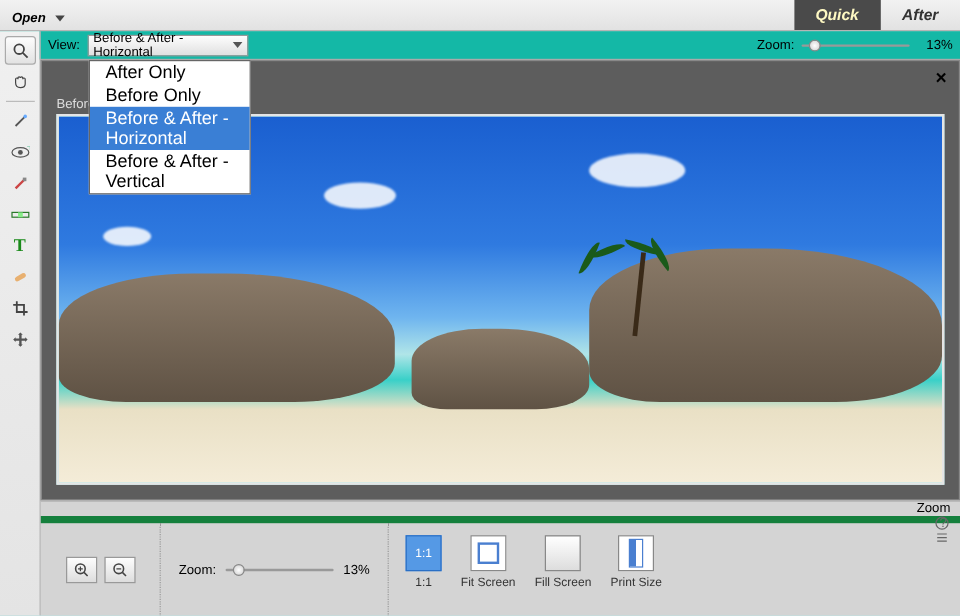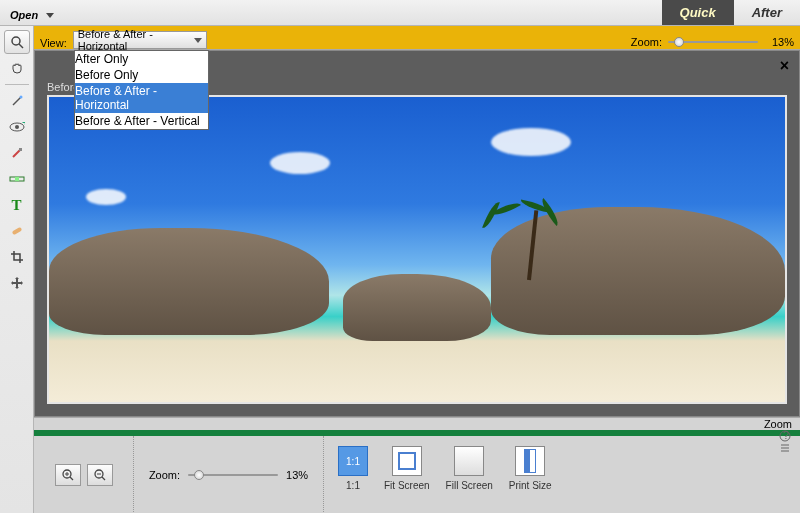--- a/index.html
+++ b/index.html
@@ -5,32 +5,32 @@
 * { box-sizing: border-box; margin: 0; padding: 0; font-family: Tahoma, Arial, sans-serif; font-size: 11px; }
 body { width: 800px; height: 513px; background: #d4d4d4; overflow: hidden; position: relative; }
 
 .topbar { height: 26px; background: linear-gradient(#f2f2f2,#e2e2e2); border-bottom: 1px solid #b5b5b5; display: flex; align-items: flex-end; font-style: italic; }
 .open-btn { padding: 4px 10px; font-size: 13px; font-weight: bold; display: flex; align-items: center; gap: 8px; cursor: default; }
 .triangle-down { width: 0; height: 0; border-left: 4px solid transparent; border-right: 4px solid transparent; border-top: 5px solid #444; }
 .mode-tabs { margin-left: auto; display: flex; align-items: stretch; height: 100%; }
 .mode-tab { padding: 0 18px; display: flex; align-items: center; font-size: 13px; font-weight: bold; color: #333; cursor: pointer; }
 .mode-tab.active { background: #4a4a4a; color: #fef9c3; }
 
-.optionbar { height: 24px; background: #eab308; border-bottom: 1px solid #aaa; display: flex; align-items: flex-end; padding: 0 6px 0 40px; position: relative; }
+.optionbar { height: 24px; background: #14b8a6; border-bottom: 1px solid #aaa; display: flex; align-items: center; padding: 0 6px 0 40px; position: relative; }
 .view-label { margin-right: 6px; }
 .view-dropdown { width: 134px; height: 18px; background: linear-gradient(#fdfdfd,#e0e0e0); border: 1px solid #999; display: flex; align-items: center; padding: 0 4px; justify-content: space-between; cursor: pointer; font-size: 10px; }
 .view-dropdown .tri { border-top-color: #555; }
 .zoom-right { margin-left: auto; display: flex; align-items: center; gap: 6px; }
 .slider { width: 90px; height: 14px; position: relative; }
 .slider-track { position: absolute; top: 6px; left: 0; right: 0; height: 2px; background: #999; border-radius: 2px; }
 .slider-thumb { position: absolute; top: 2px; width: 10px; height: 10px; background: radial-gradient(#fff,#ccc); border: 1px solid #888; border-radius: 50%; }
 .zoom-val { width: 30px; text-align: right; }
 
 .dropdown-menu { position: absolute; top: 50px; left: 74px; width: 135px; background: #fff; border: 1px solid #666; z-index: 100; }
-.dropdown-menu div { padding: 1px 0; font-size: 12px; cursor: pointer; }
+.dropdown-menu div { padding: 1px 13px; font-size: 15px; cursor: pointer; }
 .dropdown-menu div.selected { background: #3a7fd5; color: #fff; }
 
 .tool-column { position: absolute; left: 0; top: 26px; bottom: 0; width: 34px; background: linear-gradient(#f0f0f0,#e4e4e4); border-right: 1px solid #b5b5b5; display: flex; flex-direction: column; align-items: center; padding-top: 4px; gap: 2px; }
 .tool-btn { width: 26px; height: 24px; display: flex; align-items: center; justify-content: center; border: 1px solid transparent; border-radius: 3px; cursor: pointer; }
 .tool-btn.boxed { border: 1px solid #aaa; background: linear-gradient(#fdfdfd,#e2e2e2); }
 .tool-sep { width: 24px; height: 1px; background: #bbb; margin: 2px 0; }
 .icon { width: 16px; height: 16px; display:flex; align-items:center; justify-content:center; }
 
 .workspace { position: absolute; left: 34px; right: 0; top: 50px; bottom: 96px; background: #5d5d5d; border: 1px solid #888; }
 .close-x { position: absolute; top: 6px; right: 10px; font-size: 16px; font-weight: bold; cursor: pointer; }

